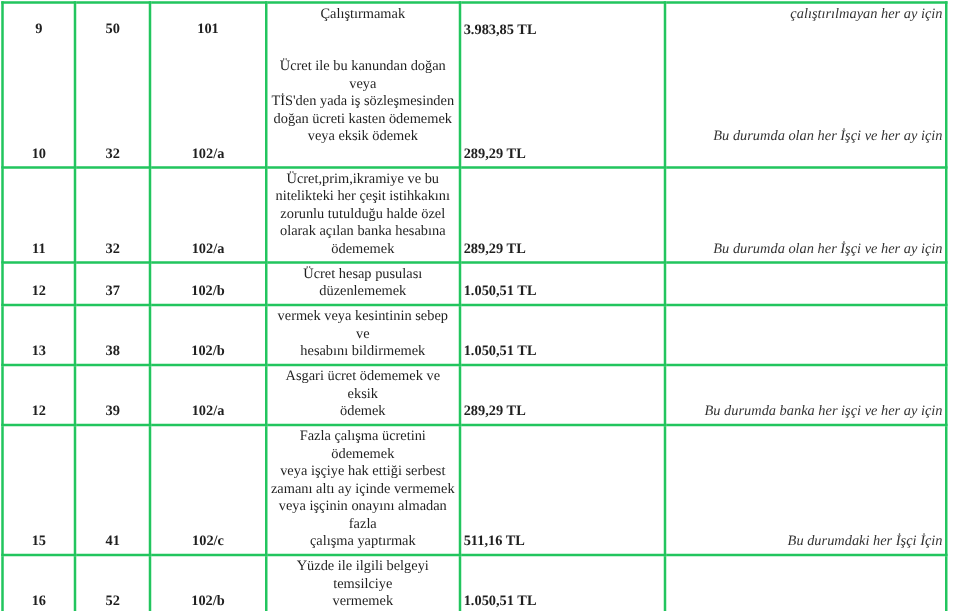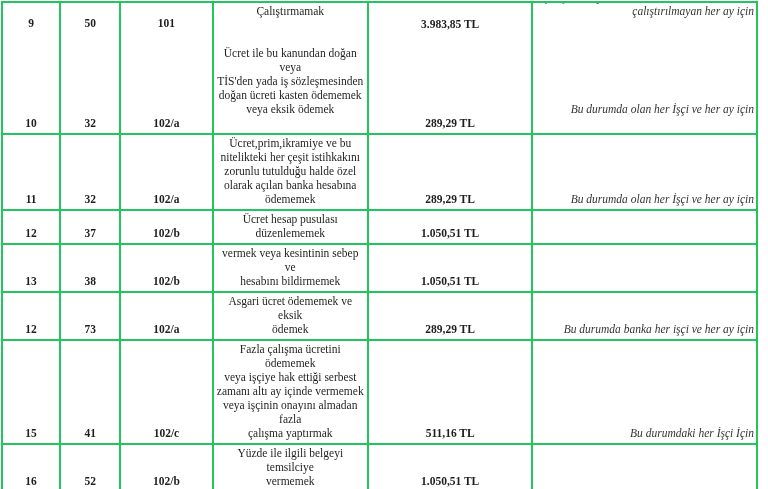--- a/index.html
+++ b/index.html
@@ -32,21 +32,21 @@
     text-align: center;
     font-weight: bold;
     padding-bottom: 5px;
   }
   td.desc {
     text-align: center;
     white-space: pre-line;
     padding-bottom: 2px;
   }
   td.amt {
-    text-align: center;
+    text-align: left;
     font-weight: bold;
     padding-right: 3px;
     padding-bottom: 5px;
   }
   td.note {
     font-style: italic;
     color: #333333;
     text-align: right;
     white-space: pre-line;
     padding-left: 4px;
@@ -160,21 +160,21 @@
         <td class="num">38</td>
         <td class="num">102/b</td>
         <td class="desc">vermek veya kesintinin sebep ve
 hesabını bildirmemek</td>
         <td class="amt">1.050,51 TL</td>
         <td class="note"></td>
       </tr>
 
       <tr class="r14">
         <td class="num">12</td>
-        <td class="num">73</td>
+        <td class="num">39</td>
         <td class="num">102/a</td>
         <td class="desc">Asgari ücret ödememek ve eksik
 ödemek</td>
         <td class="amt">289,29 TL</td>
         <td class="note">Bu durumda banka her işçi ve her ay için</td>
       </tr>
 
       <tr class="r15">
         <td class="num">15</td>
         <td class="num">41</td>

